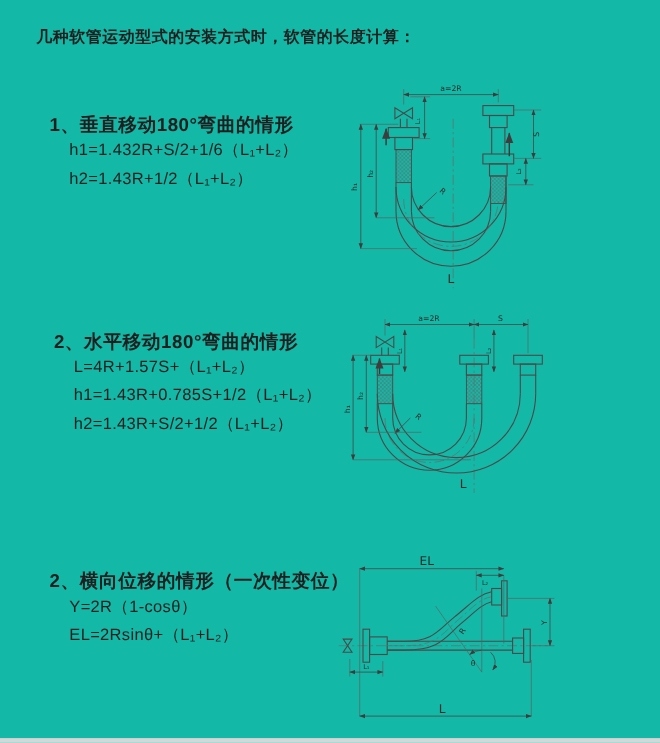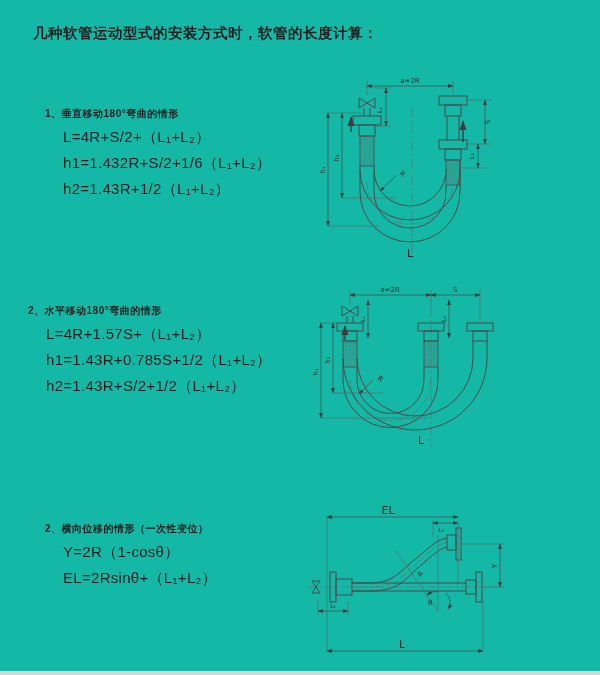--- a/index.html
+++ b/index.html
@@ -1,20 +1,20 @@
 <!DOCTYPE html>
 <html><head>
 <meta charset="utf-8">
 <style>
   html,body{margin:0;padding:0;background:#fff;}
   #page{position:relative;width:600px;height:675px;background:#14b8a6;overflow:hidden;
         font-family:"Liberation Sans","DejaVu Sans",sans-serif;color:#1f1f1f;}
   .title{position:absolute;left:33px;top:24px;font-size:14.5px;font-weight:bold;letter-spacing:.5px;}
   .sec{position:absolute;}
-  .sec .heading{font-size:10px;font-weight:bold;line-height:20px;letter-spacing:.5px;}
+  .sec .heading{font-size:17px;font-weight:bold;line-height:20px;letter-spacing:.5px;}
   .sec .formula{font-size:15px;line-height:26px;margin-left:18px;letter-spacing:.3px;}
   .sec .formula:first-of-type{margin-top:8px;}
   .page-edge{position:absolute;left:0;right:0;bottom:0;height:4px;background:#d6d6d6;}
   svg{position:absolute;}
   svg text{font-family:"DejaVu Sans",sans-serif;fill:#2b2b2b;}
   .lbl{font-size:7px;}
   .lblS{font-size:6px;}
   .lblL{font-size:11px;}
   .draw{stroke:#4a4a4a;stroke-width:1;fill:none;}
   .thin{stroke:#5f5f5f;stroke-width:.6;fill:none;}
@@ -25,26 +25,25 @@
 </style>
 </head>
 <body>
 
 <div id="page">
 
   <div class="title">几种软管运动型式的安装方式时，软管的长度计算：</div>
 
   <div class="sec" style="left:45px;top:104px;">
     <div class="heading">1、垂直移动180°弯曲的情形</div>
-    <div class="formula">L=4R+S/2+（L₁+L₂）</div>
     <div class="formula">h1=1.432R+S/2+1/6（L₁+L₂）</div>
     <div class="formula">h2=1.43R+1/2（L₁+L₂）</div>
   </div>
 
-  <div class="sec" style="left:28px;top:301px;">
+  <div class="sec" style="left:49px;top:301px;">
     <div class="heading">2、水平移动180°弯曲的情形</div>
     <div class="formula">L=4R+1.57S+（L₁+L₂）</div>
     <div class="formula">h1=1.43R+0.785S+1/2（L₁+L₂）</div>
     <div class="formula">h2=1.43R+S/2+1/2（L₁+L₂）</div>
   </div>
 
   <div class="sec" style="left:45px;top:519px;">
     <div class="heading">2、横向位移的情形（一次性变位）</div>
     <div class="formula">Y=2R（1-cosθ）</div>
     <div class="formula">EL=2Rsinθ+（L₁+L₂）</div>

